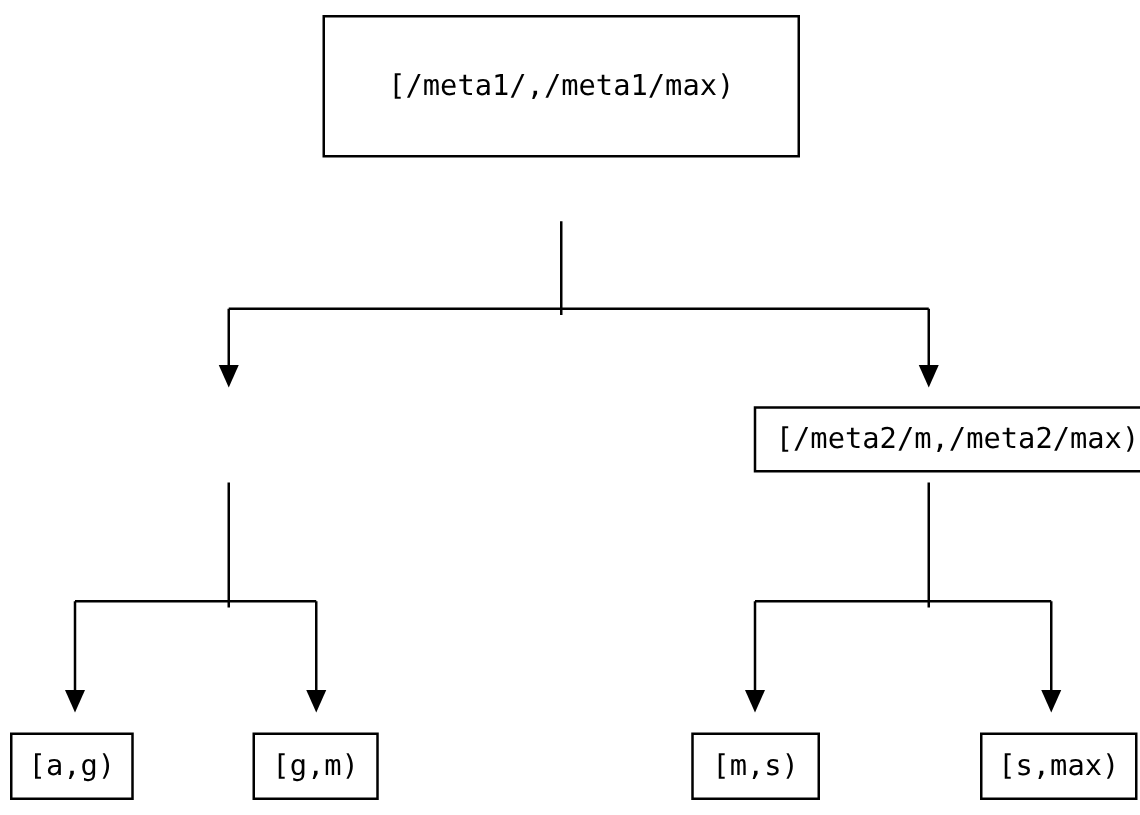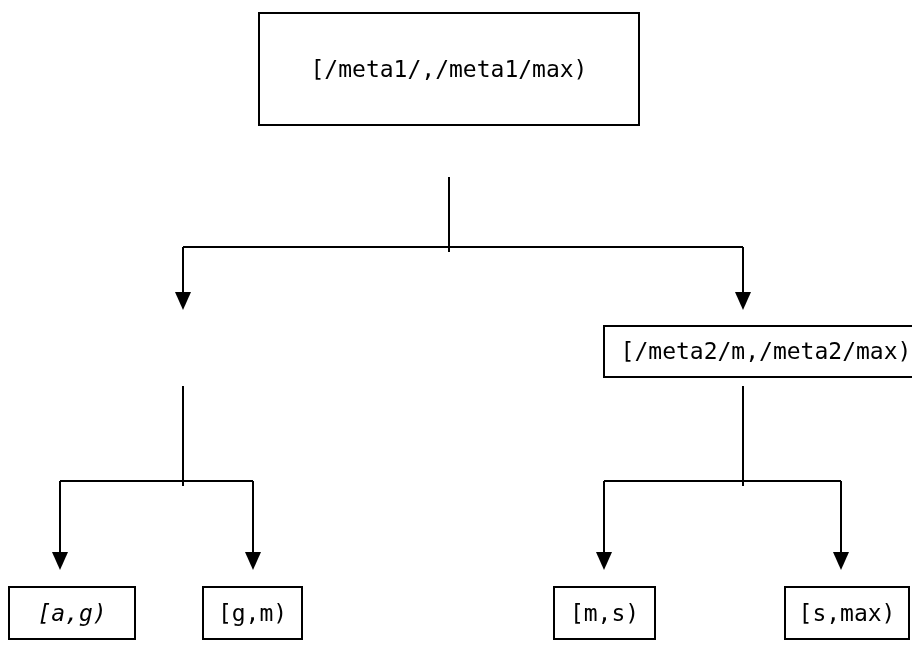--- a/index.html
+++ b/index.html
@@ -33,21 +33,21 @@
     align-items: center;
     justify-content: center;
     font-size: 23px;
     line-height: 1;
     white-space: nowrap;
     letter-spacing: 0px;
   }
   .node-root  { left: 258px; top: 12px;  width: 382px; height: 114px; }
   .node-l     { left: 22px;  top: 325px; width: 322px; height: 53px;  }
   .node-r     { left: 580px; top: 325px; width: 326px; height: 53px; margin-left: 23px;  }
-  .node-ll    { left: 8px;   top: 586px; width: 128px; height: 54px; font-style: italic;  }
+  .node-ll    { left: 8px;   top: 586px; width: 99px; height: 54px;  }
   .node-lr    { left: 202px; top: 586px; width: 101px; height: 54px;  }
   .node-rl    { left: 553px; top: 586px; width: 103px; height: 54px;  }
   .node-rr    { left: 784px; top: 586px; width: 126px; height: 54px;  }
 </style>
 </head>
 <body>
 
 <div class="canvas">
 
   <svg class="edges-layer" viewBox="0 0 912 652" xmlns="http://www.w3.org/2000/svg" stroke="#000000" stroke-width="2" fill="none">

